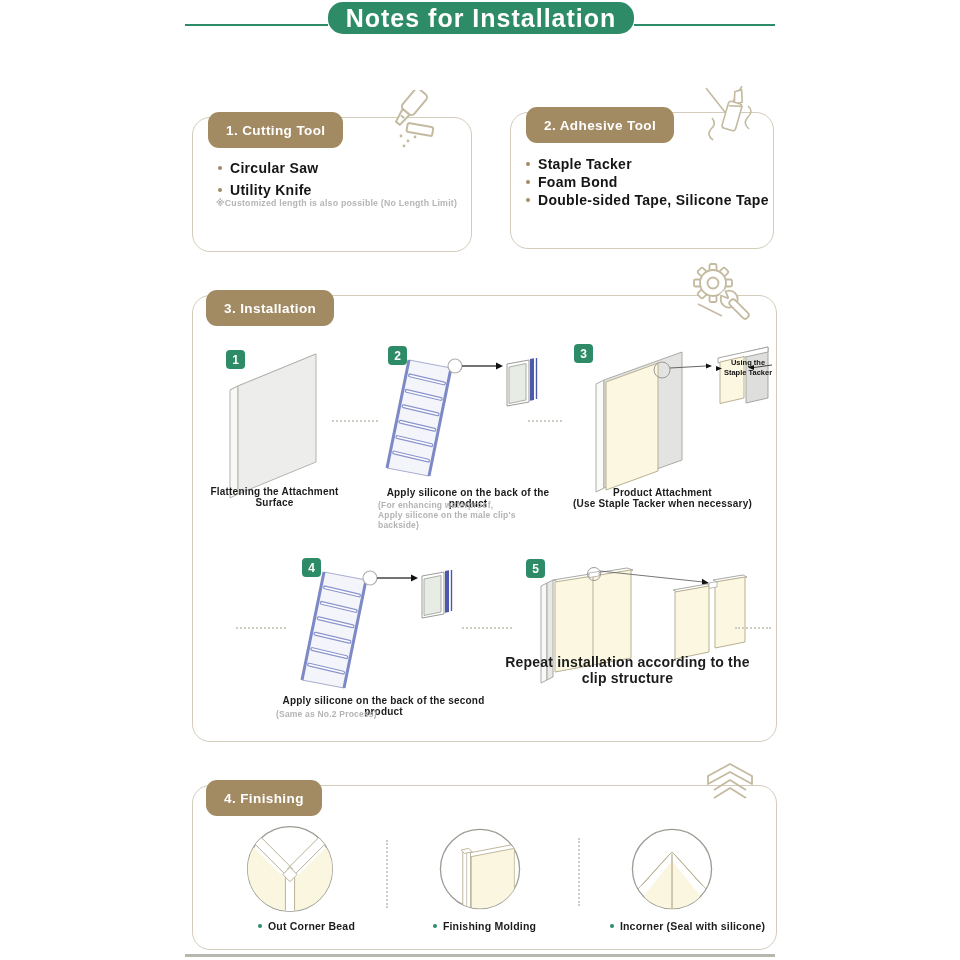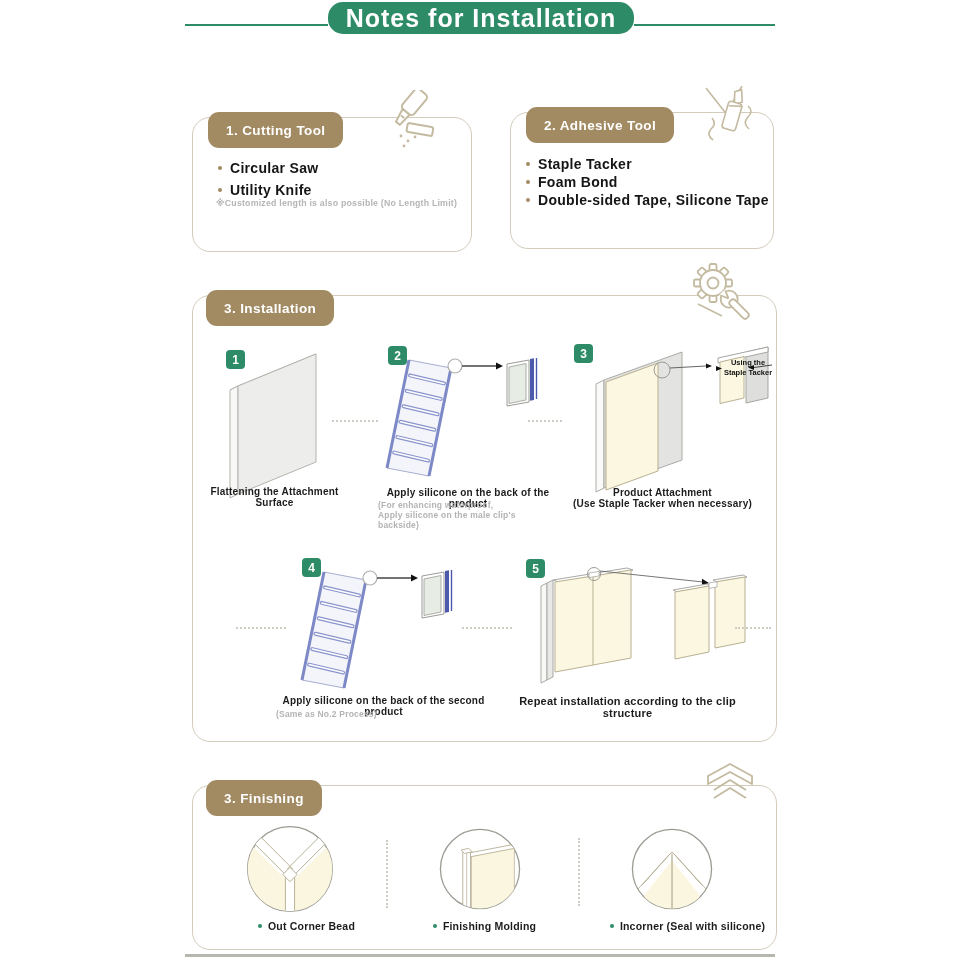--- a/index.html
+++ b/index.html
@@ -270,26 +270,26 @@
       <polygon points="187,22.8 194,27 187,29.8" fill="#111"></polygon>
       <g>
         <polygon points="158,34 192,28 196,30 162,36" fill="#fff" stroke="#a8a8a4" stroke-width="1"></polygon>
         <polygon points="160,36 194,30 194,96 160,103" fill="#fcf7e1" stroke="#b9b193" stroke-width="1"></polygon>
         <polygon points="198,24 228,19 232,21 202,26" fill="#fff" stroke="#a8a8a4" stroke-width="1"></polygon>
         <polygon points="200,26 230,21 230,86 200,92" fill="#fcf7e1" stroke="#b9b193" stroke-width="1"></polygon>
         <polygon points="194,27 202,25.6 202,31 194,32.4" fill="#fff" stroke="#a8a8a4" stroke-width="0.8"></polygon>
       </g>
     </g>
   </svg>
-  <div class="abs caption" style="left:505px;top:695px;width:245px;font-size:11px;">Repeat installation according to the clip structure</div>
+  <div class="abs caption" style="left:505px;top:654px;width:245px;font-size:14px;">Repeat installation according to the clip structure</div>
 
   <div class="abs hdots" style="left:735px;top:627px;width:36px;"></div>
 
   <div class="abs secbox" style="left:192px;top:785px;width:583px;height:163px;"></div>
-  <div class="abs seclabel" style="left:206px;top:780px;">3. Finishing</div>
+  <div class="abs seclabel" style="left:206px;top:780px;">4. Finishing</div>
 
   <svg class="abs" style="left:702px;top:760px;" width="56" height="46" viewBox="0 0 56 46">
     <g fill="#fff" stroke="#c3baa0" stroke-width="1.8" stroke-linejoin="round">
       <polygon points="6,16 28,4 50,16 50,24 28,12 6,24"></polygon>
       <polyline points="12,30 28,20 44,30" fill="none"></polyline>
       <polyline points="12,38 28,28 44,38" fill="none"></polyline>
     </g>
   </svg>
 
   <svg class="abs" style="left:244px;top:823px;" width="92" height="92" viewBox="0 0 100 100">

